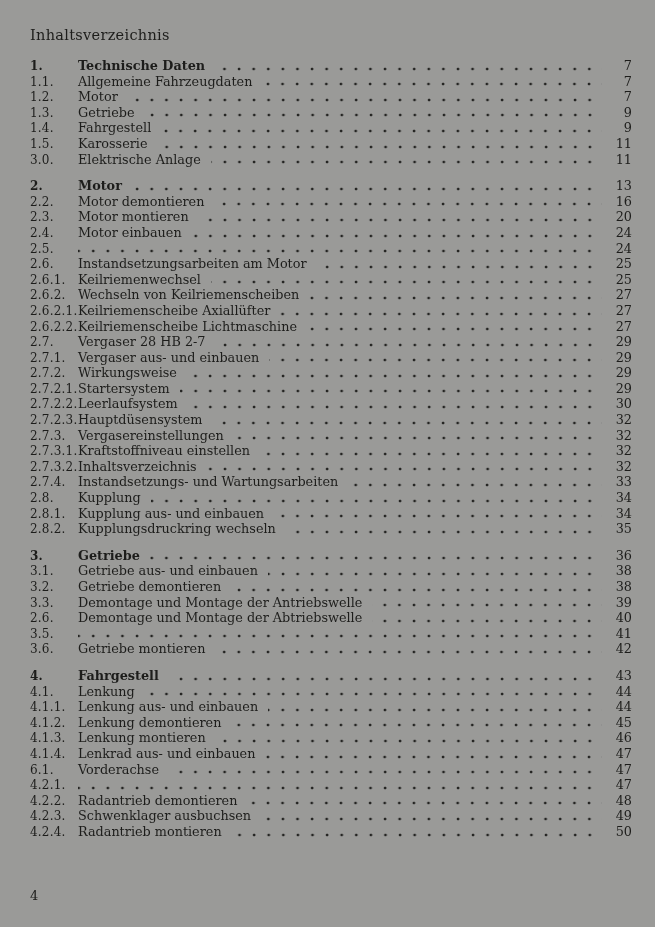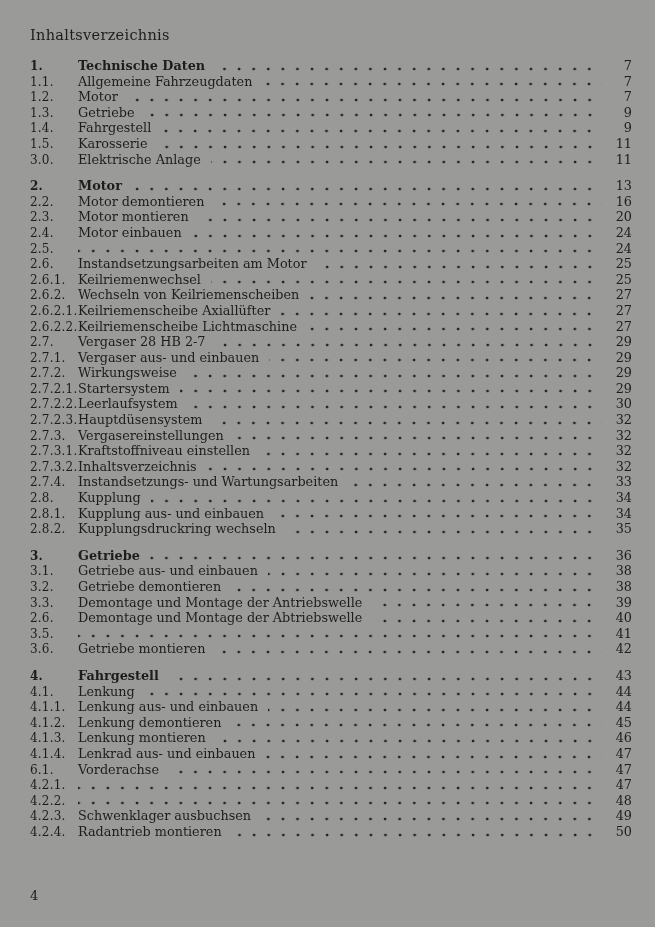--- a/index.html
+++ b/index.html
@@ -341,20 +341,21 @@
     <span class="leader"></span>
     <span class="pagenum">47</span>
   </div>
         <div class="row">
     <span class="num">4.2.1.</span>
     <span class="leader"></span>
     <span class="pagenum">47</span>
   </div>
         <div class="row">
     <span class="num">4.2.2.</span>
+    <span class="title">Radantrieb demontieren</span>
     <span class="leader"></span>
     <span class="pagenum">48</span>
   </div>
         <div class="row">
     <span class="num">4.2.3.</span>
     <span class="title">Schwenklager ausbuchsen</span>
     <span class="leader"></span>
     <span class="pagenum">49</span>
   </div>
         <div class="row">

